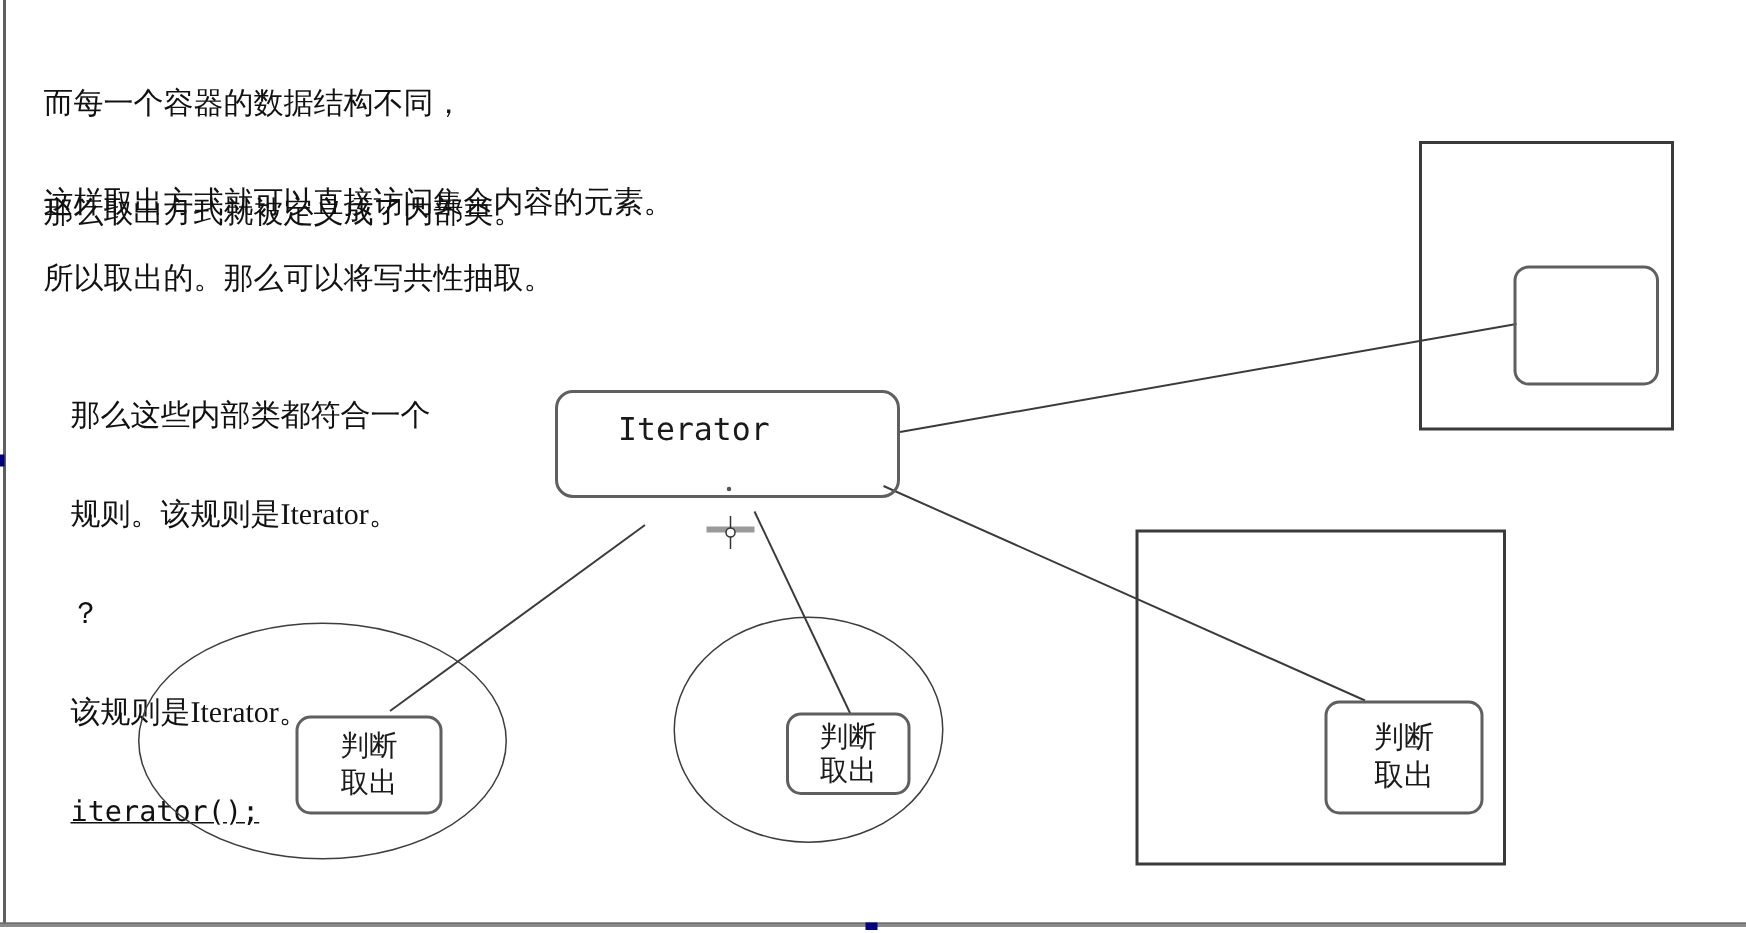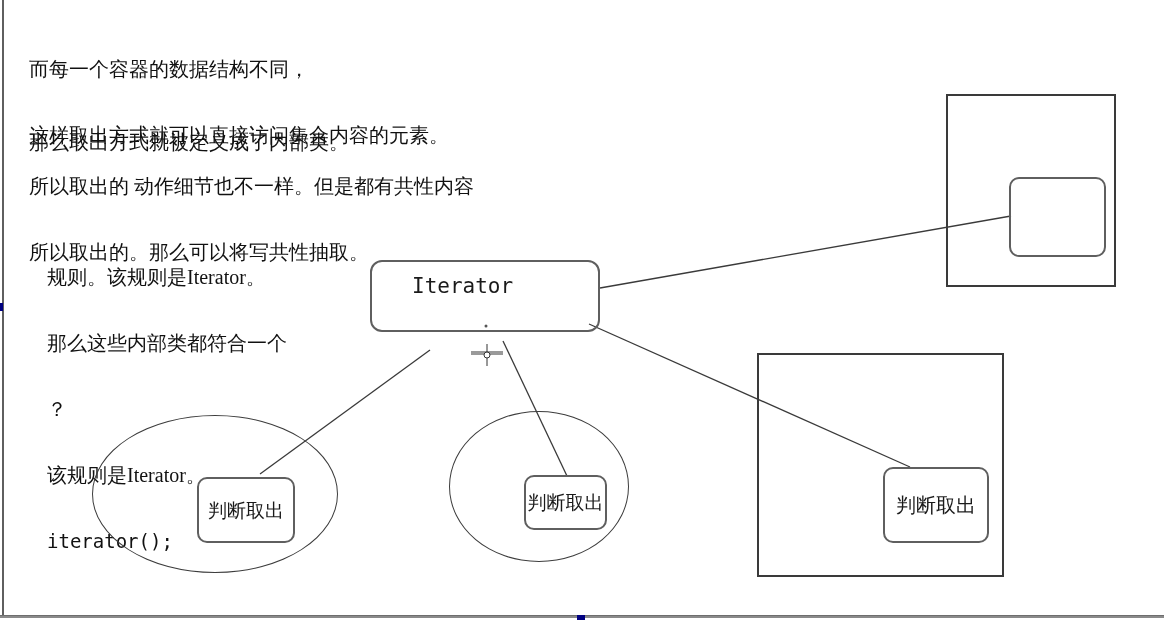--- a/index.html
+++ b/index.html
@@ -13,32 +13,32 @@
   .border-bottom{left:0;top:615px;width:1164px;height:3px;background:#8a8a8a;border-top:1px solid #6e6e6e;box-sizing:border-box;}
   .handle{background:#000080;}
   .handle-left{left:0;top:303px;width:3px;height:8px;}
   .handle-bottom{left:577px;top:615px;width:8px;height:5px;}
   
   .para{font-size:20px;line-height:22px;white-space:pre;}
   .p1{left:29px;top:14px;}
   .p2{left:29px;top:87px;}
   .p3{left:29px;top:131px;}
   .p4{left:47px;top:222px;}
-  .mono{font-family:"DejaVu Sans Mono","Liberation Mono",monospace;font-size:19px;}
+  .mono{font-family:"DejaVu Sans Mono","Liberation Mono",monospace;font-size:19px;text-decoration:underline;}
   
   .shape{box-sizing:border-box;background:transparent;}
   .iterator-box{left:370px;top:260px;width:230px;height:72px;border:2px solid #5f5f5f;border-radius:12px;}
   .iterator-label{position:absolute;left:40px;top:12px;font-family:"DejaVu Sans Mono","Liberation Mono",monospace;font-size:21px;color:#1a1a1a;}
   .rect-tr{left:946px;top:94px;width:170px;height:193px;border:2px solid #3a3a3a;}
   .rrect-tr{left:1009px;top:177px;width:97px;height:80px;border:2px solid #5f5f5f;border-radius:10px;}
   .ellipse{border:1.5px solid #3d3d3d;border-radius:50%;}
   .ellipse-left{left:92px;top:415px;width:246px;height:158px;}
   .ellipse-mid{left:449px;top:411px;width:180px;height:151px;}
   .rect-br{left:757px;top:353px;width:247px;height:224px;border:2px solid #3a3a3a;}
-  .action-box{border:2px solid #5f5f5f;border-radius:10px;display:flex;flex-direction:row;
+  .action-box{border:2px solid #5f5f5f;border-radius:10px;display:flex;flex-direction:column;
     align-items:center;justify-content:center;font-size:19px;line-height:25px;color:#1a1a1a;}
   .ab1{left:197px;top:477px;width:98px;height:66px;}
   .ab2{left:524px;top:475px;width:83px;height:55px;line-height:23px;}
   .ab3{left:883px;top:467px;width:106px;height:76px;font-size:20px;}
   .overlay{left:0;top:0;width:1164px;height:622px;pointer-events:none;}
 </style>
 </head>
 <body>
 
 <div class="canvas">
@@ -49,26 +49,25 @@
   <div class="abs handle handle-bottom"></div>
 
   <div class="abs para p1">
     <div>而每一个容器的数据结构不同，</div>
     <div>这样取出方式就可以直接访问集合内容的元素。</div>
   </div>
   <div class="abs para p2">
     <div>那么取出方式就被定义成了内部类。</div>
   </div>
   <div class="abs para p3">
-    <div>所以取出的 动作细节也不一样。但是都有共性内容</div>
     <div>所以取出的。那么可以将写共性抽取。</div>
   </div>
   <div class="abs para p4">
+    <div>那么这些内部类都符合一个</div>
     <div>规则。该规则是Iterator。</div>
-    <div>那么这些内部类都符合一个</div>
     <div>？</div>
     <div>该规则是Iterator。</div>
     <div class="mono">iterator();</div>
   </div>
 
   <svg class="abs overlay" width="1164" height="622" viewBox="0 0 1164 622">
     <line x1="600" y1="288" x2="1011" y2="216" stroke="#3a3a3a" stroke-width="1.3"></line>
     <line x1="589" y1="324" x2="910" y2="467" stroke="#3a3a3a" stroke-width="1.3"></line>
     <line x1="430" y1="350" x2="260" y2="474" stroke="#3a3a3a" stroke-width="1.3"></line>
     <line x1="503" y1="341" x2="567" y2="476" stroke="#3a3a3a" stroke-width="1.3"></line>

